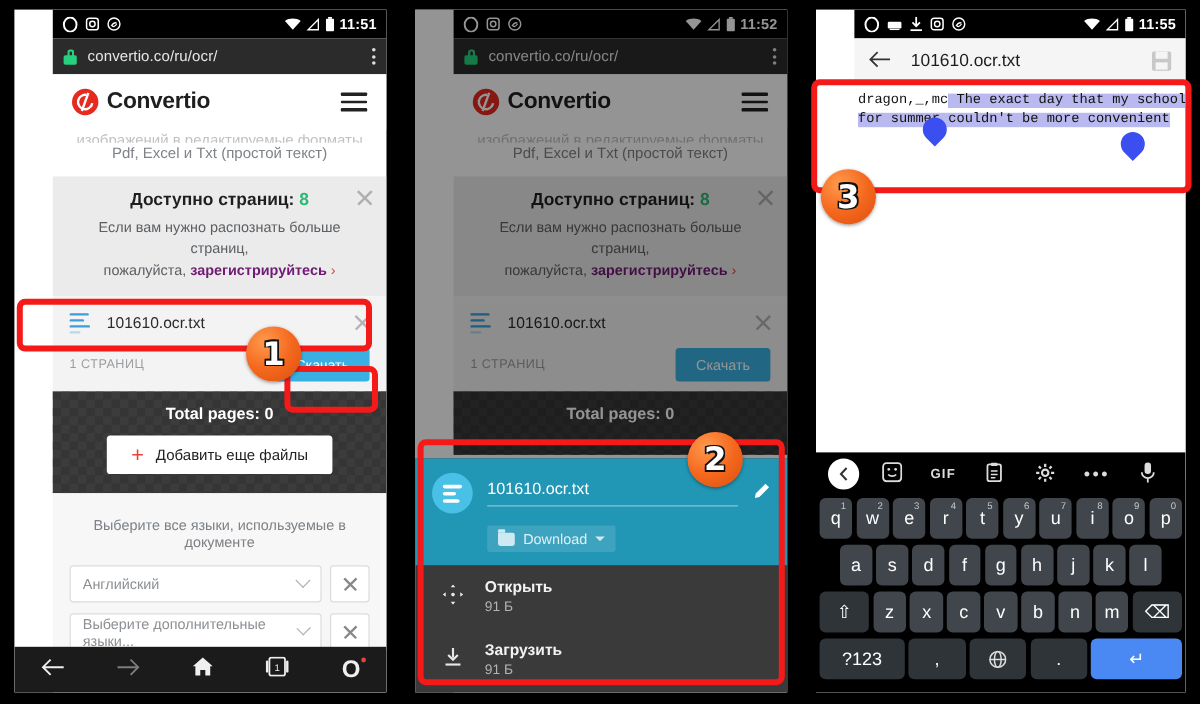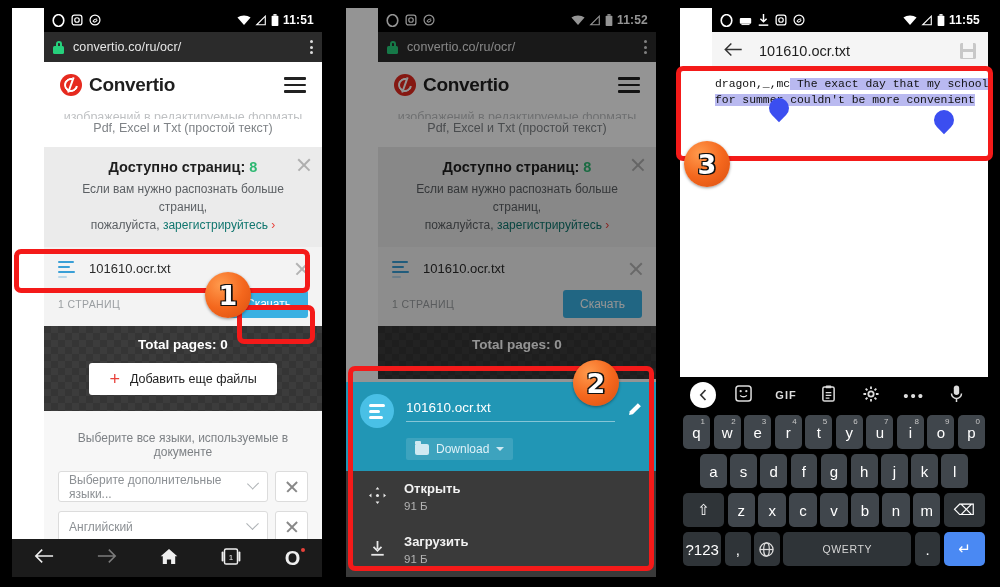--- a/index.html
+++ b/index.html
@@ -60,21 +60,21 @@
   .tagline { text-align: center; color: #7f8387; font-size: 12.5px; line-height: 19px;
              padding: 0 14px 9px; }
   .tagline .cut { display: block; height: 11px; overflow: hidden; color: #8a8e92;
                   opacity: .55; }
 
   .notice { background: #ebebeb; text-align: center; padding: 12px 30px 13px;
             position: relative; }
   .notice h3 { font-size: 14.5px; color: #1f1f1f; font-weight: bold; margin-bottom: 5px; }
   .notice h3 .num { color: #2eb872; }
   .notice p { font-size: 12px; color: #5c6064; line-height: 18px; }
-  .notice a { color: #0f766e; font-weight: normal; text-decoration: none; }
+  .notice a { color: #701a75; font-weight: bold; text-decoration: none; }
   .notice .arrow { color: #e8413a; }
   .x-close { position: absolute; right: 10px; top: 10px; width: 16px; height: 16px;
              opacity: .45; }
   .x-close:before, .x-close:after { content: ""; position: absolute; left: 0; top: 7px;
             width: 16px; height: 1.6px; background: #666; }
   .x-close:before { transform: rotate(45deg); }
   .x-close:after { transform: rotate(-45deg); }
 
   .filerow { background: #f3f3f3; position: relative; padding: 11px 14px 8px; }
   .filerow .fline { display: flex; align-items: center; gap: 11px; }
@@ -306,28 +306,28 @@
           <button class="btn-add">
             <span class="plus">+</span>
             <span>Добавить еще файлы</span>
           </button>
         </div>
 
         <div class="langsec">
           <div class="hint">Выберите все языки, используемые в документе</div>
           <div class="selrow">
             <div class="sel">
-              <span>Выберите дополнительные языки...</span>
+              <span>Английский</span>
               <span class="chev"></span>
             </div>
             <div class="selx"></div>
           </div>
           <div class="selrow">
             <div class="sel">
-              <span>Английский</span>
+              <span>Выберите дополнительные языки...</span>
               <span class="chev"></span>
             </div>
             <div class="selx"></div>
           </div>
         </div>
       </div>
 
       <div class="opnav">
         <span>
           <svg width="20" height="16" viewBox="0 0 22 16">
@@ -672,21 +672,20 @@
           <div class="kb-row">
             <span class="key wide dark" style="font-size:15px;">?123</span>
             <span class="key dark">,</span>
             <span class="key dark">
               <svg width="15" height="15" viewBox="0 0 16 16">
                   <circle cx="8" cy="8" r="7" fill="none" stroke="#dcdcdc" stroke-width="1.4"></circle>
                   <ellipse cx="8" cy="8" rx="3" ry="7" fill="none" stroke="#dcdcdc" stroke-width="1.3"></ellipse>
                   <path d="M1 8h14" stroke="#dcdcdc" stroke-width="1.3"></path>
                 </svg>
             </span>
-            <span class="key space dark">QWERTY</span>
             <span class="key dark">.</span>
             <span class="key enter">↵</span>
           </div>
         </div>
       </div>
 
     </div>
   </div>
 
   <div class="rbox" style="left:14px; top:249px; width:296px; height:44px;"></div>

